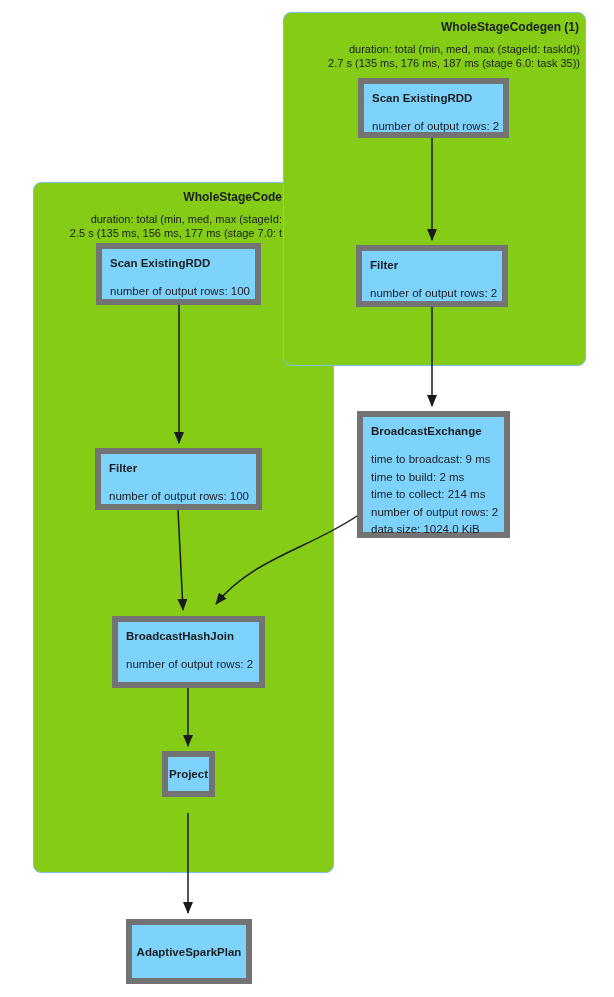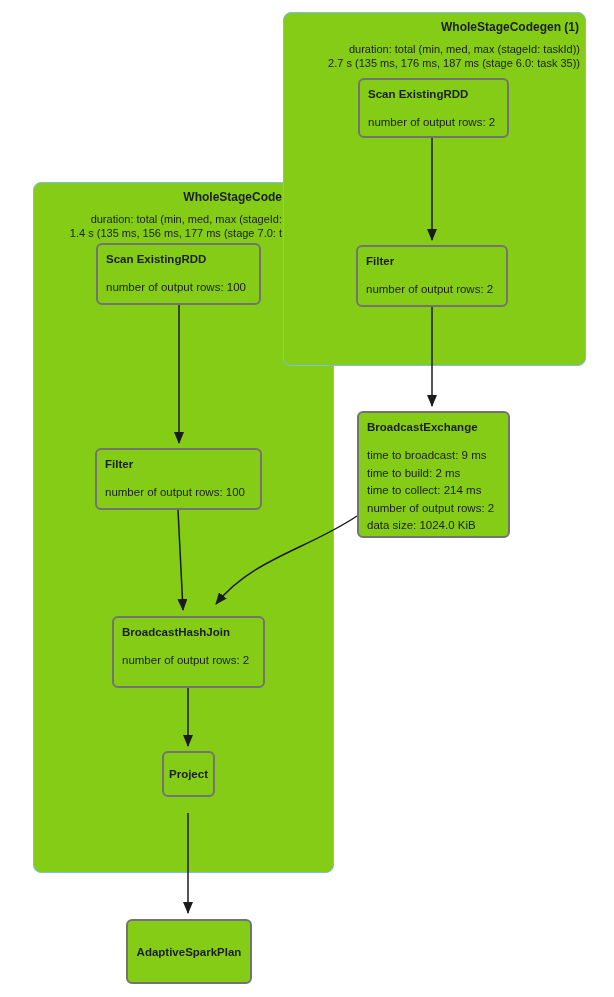--- a/index.html
+++ b/index.html
@@ -30,23 +30,23 @@
   .cluster-duration {
     position: absolute;
     top: 30px;
     font-size: 11px;
     line-height: 13.5px;
     white-space: nowrap;
     text-align: right;
   }
   .node {
     position: absolute;
-    background: #84cc16;
-    border: 2px solid #737373;
-    border-radius: 6px;
+    background: #7dd3fc;
+    border: 6px solid #737373;
+    border-radius: 0;
     box-sizing: border-box;
     z-index: 4;
   }
   .node-title {
     font-weight: bold;
     margin: 8px 8px 0 8px;
     white-space: nowrap;
   }
   .node-metrics {
     margin: 14px 7px 8px 8px;
@@ -74,21 +74,21 @@
 </style>
 </head>
 <body>
 
 <div id="canvas">
 
   <div class="cluster" style="left:33px; top:182px; width:301px; height:691px; z-index:1;">
     <div class="cluster-title" style="right:51px; width:220px;">WholeStageCode</div>
     <div class="cluster-duration" style="right:51px; width:230px;">
       <div>duration: total (min, med, max (stageId:</div>
-      <div>1.4 s (135 ms, 156 ms, 177 ms (stage 7.0: t</div>
+      <div>2.5 s (135 ms, 156 ms, 177 ms (stage 7.0: t</div>
     </div>
   </div>
 
   <div class="cluster" style="left:283px; top:12px; width:303px; height:354px; z-index:2;">
     <div class="cluster-title" style="right:6px; width:240px;">WholeStageCodegen (1)</div>
     <div class="cluster-duration" style="right:5px; width:260px;">
       <div>duration: total (min, med, max (stageId: taskId))</div>
       <div>2.7 s (135 ms, 176 ms, 187 ms (stage 6.0: task 35))</div>
     </div>
   </div>

